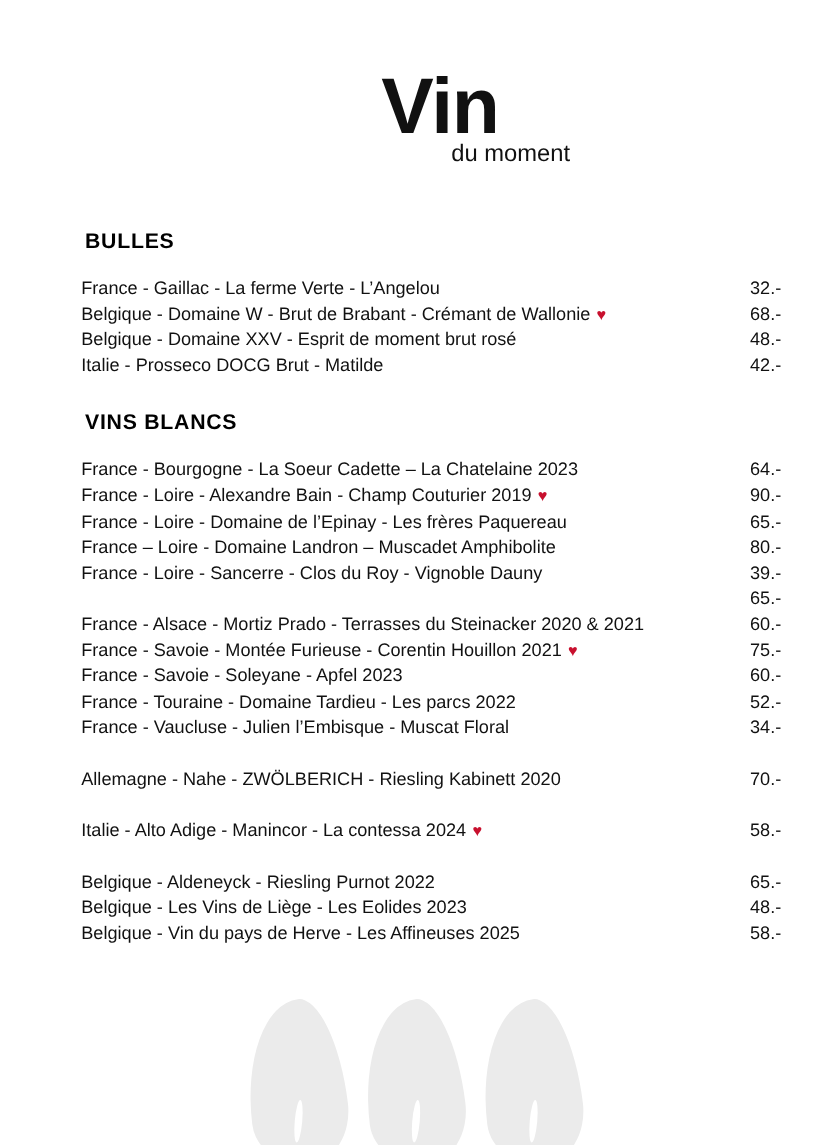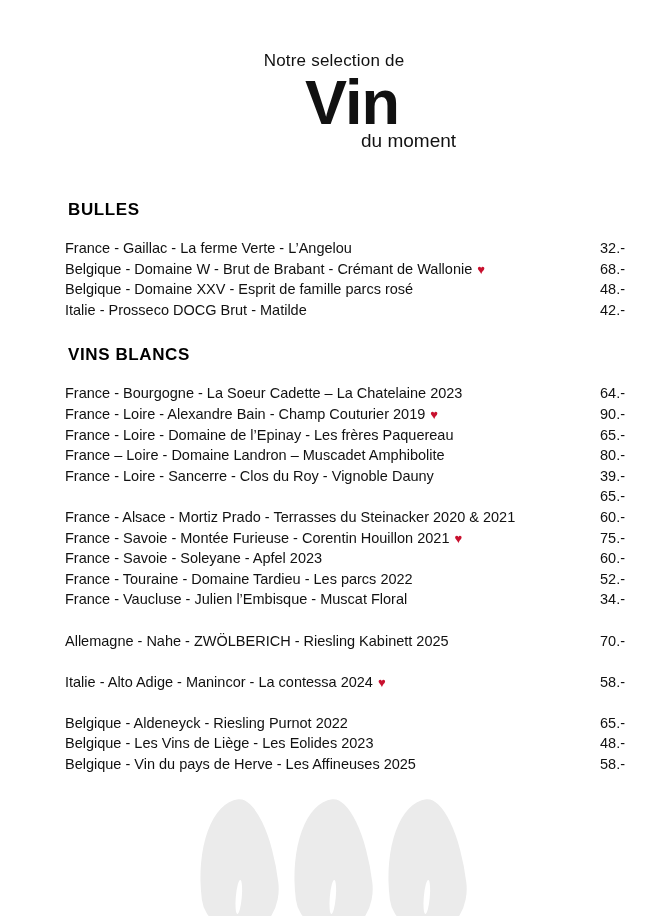--- a/index.html
+++ b/index.html
@@ -154,21 +154,20 @@
       <span class="vein"></span>
     </div>
   <div class="leaf l3">
       <span class="vein"></span>
     </div>
 </div>
 
 <div class="page">
 
   <div class="title-block">
-    <div class="title-kicker">Notre selection de</div>
     <div class="title-main-row">
       <span class="title-main">Vin</span>
     </div>
     <div class="title-sub-row">
       <span class="title-sub">du moment</span>
     </div>
   </div>
 
   <div class="sections" id="sections">
       <div class="section">
@@ -176,21 +175,21 @@
         <div class="rows">
           <div class="row">
             <span class="row-label"><span>France - Gaillac - La ferme Verte -  L’Angelou</span></span>
             <span class="row-price">32.-</span>
           </div>
           <div class="row">
             <span class="row-label"><span>Belgique - Domaine W - Brut de Brabant - Crémant de Wallonie</span><span class="heart" style="color: rgb(200, 16, 46);">♥</span></span>
             <span class="row-price">68.-</span>
           </div>
           <div class="row">
-            <span class="row-label"><span>Belgique - Domaine XXV - Esprit de famille parcs rosé</span></span>
+            <span class="row-label"><span>Belgique - Domaine XXV - Esprit de moment brut rosé</span></span>
             <span class="row-price">48.-</span>
           </div>
           <div class="row">
             <span class="row-label"><span>Italie - Prosseco DOCG Brut - Matilde</span></span>
             <span class="row-price">42.-</span>
           </div>
         </div>
       </div>
       <div class="section">
         <div class="section-title">VINS BLANCS</div>
@@ -233,21 +232,21 @@
           <div class="row">
             <span class="row-label"><span>France - Touraine - Domaine Tardieu - Les parcs 2022</span></span>
             <span class="row-price">52.-</span>
           </div>
           <div class="row">
             <span class="row-label"><span>France - Vaucluse - Julien l’Embisque - Muscat Floral</span></span>
             <span class="row-price">34.-</span>
           </div>
           <div class="row spacer"></div>
           <div class="row">
-            <span class="row-label"><span>Allemagne - Nahe - ZWÖLBERICH - Riesling Kabinett 2025</span></span>
+            <span class="row-label"><span>Allemagne - Nahe - ZWÖLBERICH - Riesling Kabinett 2020</span></span>
             <span class="row-price">70.-</span>
           </div>
           <div class="row spacer"></div>
           <div class="row">
             <span class="row-label"><span>Italie - Alto Adige - Manincor - La contessa 2024</span><span class="heart" style="color: rgb(200, 16, 46);">♥</span></span>
             <span class="row-price">58.-</span>
           </div>
           <div class="row spacer"></div>
           <div class="row">
             <span class="row-label"><span>Belgique - Aldeneyck - Riesling Purnot 2022</span></span>

